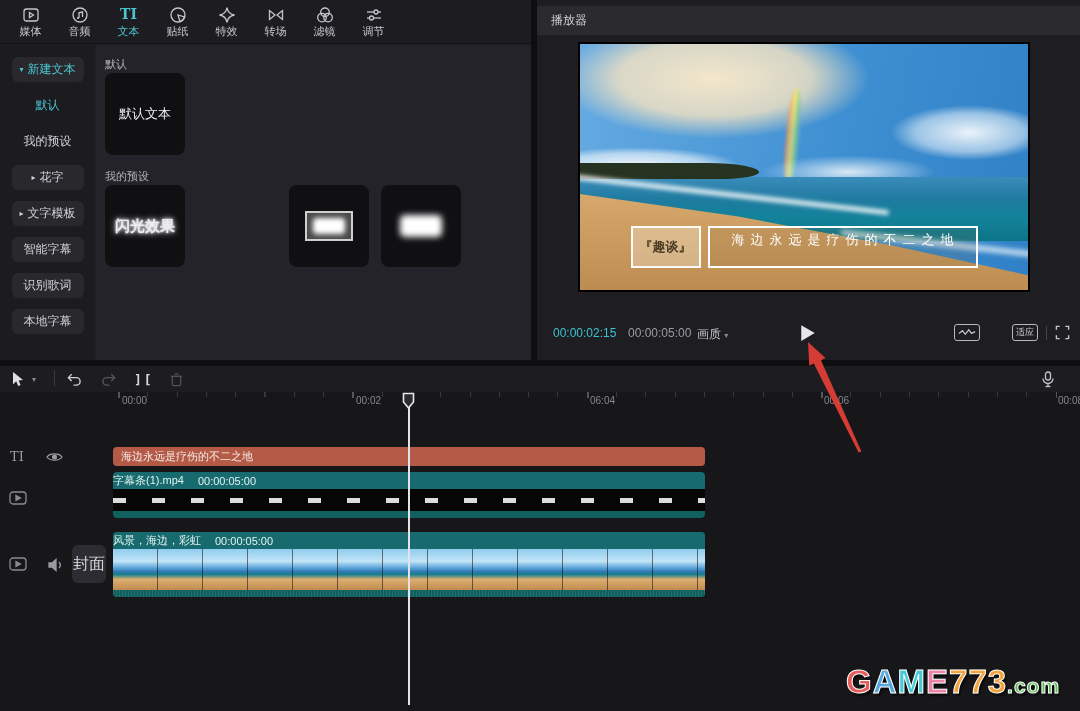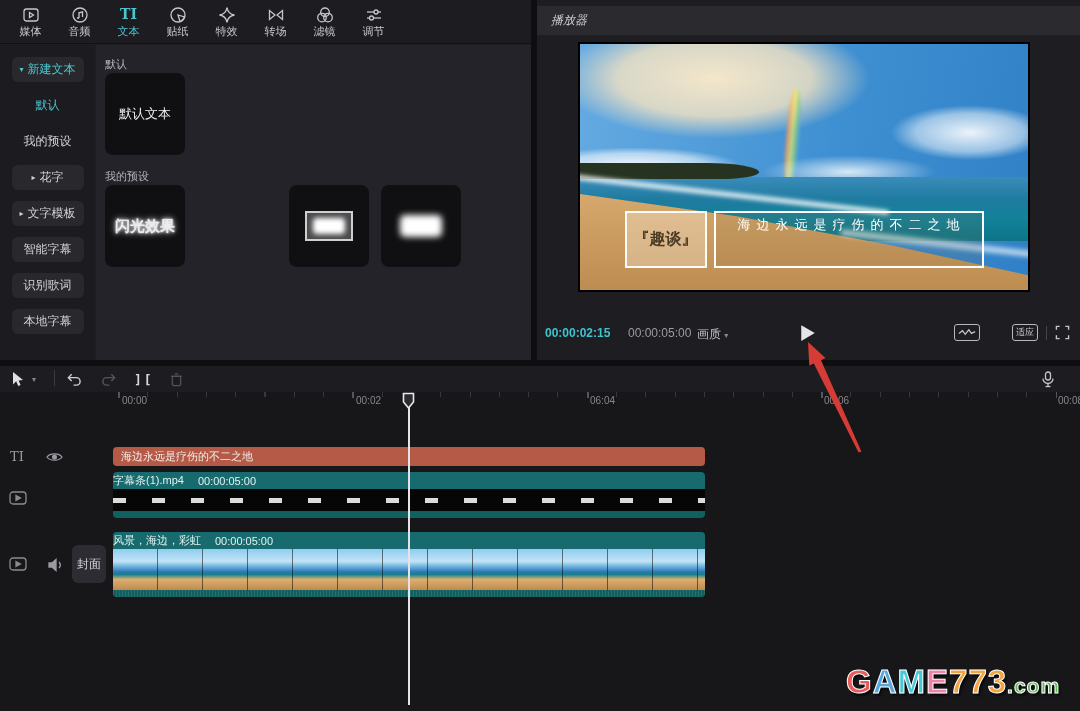--- a/index.html
+++ b/index.html
@@ -31,21 +31,21 @@
   .card-glow { font-size:15px; font-weight:bold; text-shadow:0 0 7px #fff,0 0 3px #fff; }
   .card-bold { font-size:15px; font-weight:bold; }
   .blob-frame { width:48px; height:30px; border:2px solid #cfcfcf; background:rgba(255,255,255,.25);
     display:flex; align-items:center; justify-content:center; }
   .blob { width:32px; height:16px; background:#fff; border-radius:4px; filter:blur(2.5px); }
   .blob-lg { width:42px; height:22px; background:#fff; border-radius:5px; filter:blur(3px); }
 
   
   #player-panel { position:absolute; left:537px; top:0; width:543px; height:360px; background:#1d1d22; }
   #player-header { position:absolute; left:0; top:6px; width:543px; height:29px; background:#2a2a2f;
-    display:flex; align-items:center; padding-left:14px; font-size:12px; color:#cfcfd4;font-style:italic; }
+    display:flex; align-items:center; padding-left:14px; font-size:12px; color:#cfcfd4; }
   #video { position:absolute; left:41px; top:42px; width:452px; height:250px; background:#000; overflow:hidden; }
   .scene { position:absolute; inset:2px; overflow:hidden; }
   .sky { position:absolute; inset:0; background:linear-gradient(100deg,#66abe2 0%,#3f90d2 55%,#2f80c6 100%); }
   .cloud1 { position:absolute; inset:0; background:radial-gradient(ellipse 48% 34% at 30% 14%,rgba(249,233,202,.97) 0%,rgba(247,228,194,.8) 45%,transparent 72%); }
   .cloud2 { position:absolute; inset:0; background:radial-gradient(ellipse 22% 14% at 87% 36%,rgba(255,255,255,.9) 0%,rgba(255,255,255,.5) 55%,transparent 80%); }
   .cloud3 { position:absolute; inset:0; background:radial-gradient(ellipse 30% 10% at 12% 50%,rgba(255,255,255,.95) 0%,rgba(255,255,255,.55) 55%,transparent 80%); }
   .cloud4 { position:absolute; inset:0; background:radial-gradient(ellipse 26% 9% at 60% 52%,rgba(255,255,255,.8) 0%,transparent 75%); }
   .rainbow { position:absolute; left:46%; top:18%; width:13px; height:40%; border-radius:45%;
     background:linear-gradient(90deg,#ff7a62,#ffc24a,#f6ef72,#83d06c,#5fabe8); transform:rotate(5deg);
     filter:blur(1.5px); opacity:.7; }
@@ -55,26 +55,26 @@
     border-radius:0 40% 30% 0/0 80% 60% 0; }
   .sand { position:absolute; left:0; top:50%; width:100%; height:50%;
     background:linear-gradient(180deg,#dcb076 0%,#cfa064 45%,#bd8c50 100%);
     clip-path:polygon(0 22%,35% 40%,70% 64%,100% 88%,100% 100%,0 100%); }
   .foam1 { position:absolute; left:-3%; top:60%; width:72%; height:5px; background:rgba(255,255,255,.85);
     transform:rotate(6.5deg); filter:blur(2px); border-radius:3px; }
   .foam2 { position:absolute; left:58%; top:80%; width:46%; height:6px; background:rgba(255,255,255,.7);
     transform:rotate(6.5deg); filter:blur(2.5px); border-radius:3px; }
   .sub-wrap { position:absolute; left:0; right:0; bottom:22px; display:flex; justify-content:center; gap:7px; }
   .sub-tag { border:2px solid rgba(255,255,255,.95); background:rgba(250,242,226,.35); color:#4c3c26;
-    font-weight:bold; font-size:16px; padding:16px 7px; font-family:"DejaVu Serif",serif; }
+    font-weight:bold; font-size:13px; padding:10px 7px; font-family:"DejaVu Serif",serif; }
   .sub-main { border:2px solid #fff; background:rgba(130,105,70,.15); color:#fff; font-size:13px;
     letter-spacing:6px; padding:3px 16px 3px 22px; font-family:"DejaVu Serif",serif; white-space:nowrap; }
 
   #player-controls { position:absolute; left:0; top:318px; width:543px; height:32px; }
-  .pc-time-cur { position:absolute; left:8px; top:8px; font-size:12px; color:#3fc3cd;font-weight:bold; }
+  .pc-time-cur { position:absolute; left:16px; top:8px; font-size:12px; color:#3fc3cd; }
   .pc-time-dur { position:absolute; left:91px; top:8px; font-size:12px; color:#9b9ba1; }
   .pc-quality { position:absolute; left:160px; top:8px; font-size:12px; color:#c2c2c8; cursor:pointer; }
   .pc-quality .caret { font-size:8px; color:#8a8a90; }
   #play-btn { position:absolute; left:263px; top:6px; width:18px; height:18px; cursor:pointer; }
   .pc-right { position:absolute; right:10px; top:6px; display:flex; align-items:center; gap:8px; }
   .icon-box { width:26px; height:17px; border:1.4px solid #b8b8be; border-radius:3px; display:flex;
     align-items:center; justify-content:center; color:#c4c4ca; cursor:pointer;margin-left:24px; }
   .fit-box { font-size:9px; letter-spacing:0; }
   .pc-sep { width:1px; height:14px; background:#45454b; }
 
@@ -104,21 +104,21 @@
   .thumb-body { height:41px;
     background-image:
       repeating-linear-gradient(90deg,transparent 0 44px,rgba(0,0,0,.5) 44px 45px),
       linear-gradient(180deg,#8fccf0 0%,#c2e4f6 30%,#5aa4d8 46%,#2e77ae 56%,#15808e 62%,#dcae70 74%,#c08a4e 100%); }
   .wave-strip { height:8px; background:#10605f;
     background-image:repeating-linear-gradient(90deg,rgba(255,255,255,.09) 0 1px,transparent 1px 3px); }
 
   .trk-icon { position:absolute; color:#9a9aa0; }
   #ti-icon { left:10px; top:83px; font-size:13px; font-family:"DejaVu Serif",serif; color:#9a9aa0; }
   #cover-btn { position:absolute; left:72px; top:179px; width:34px; height:38px; background:#2c2c32;
-    border-radius:6px; display:flex; align-items:center; justify-content:center; font-size:12px;
+    border-radius:6px; display:flex; align-items:center; justify-content:center; font-size:16px;
     color:#d8d8dd; cursor:pointer; }
 
   #playhead-line { position:absolute; left:408px; top:27px; width:1.5px; height:312px; background:#e4e4e8; }
   #playhead-head { position:absolute; left:402px; top:26px; }
 
   
   #arrow-svg { position:absolute; left:0; top:0; width:1080px; height:711px; pointer-events:none; }
   #watermark { position:absolute; left:846px; top:663px; font-weight:bold; letter-spacing:1px;
     font-size:33px; -webkit-text-stroke:1px #ffffff; text-shadow:2px 3px 2px rgba(0,0,0,.55); white-space:nowrap; }
   #watermark .wm-com { font-size:21px; }

